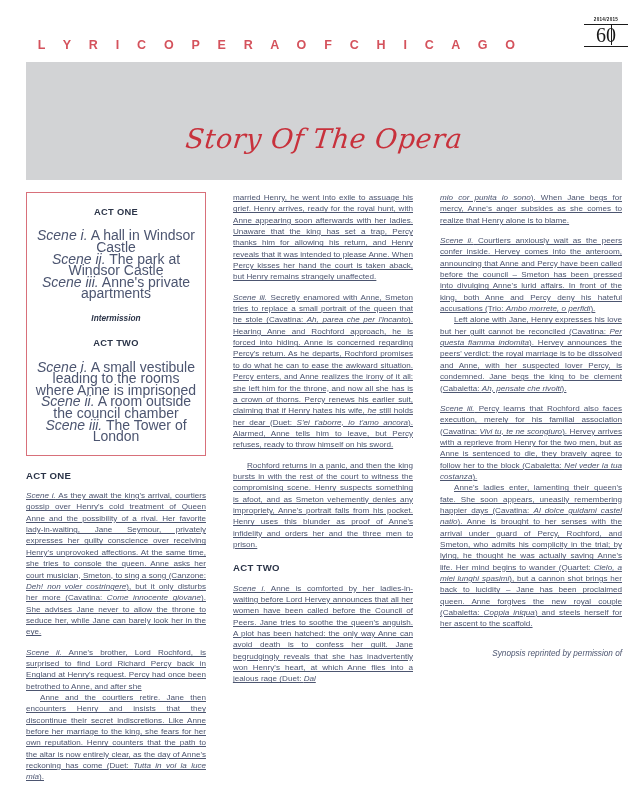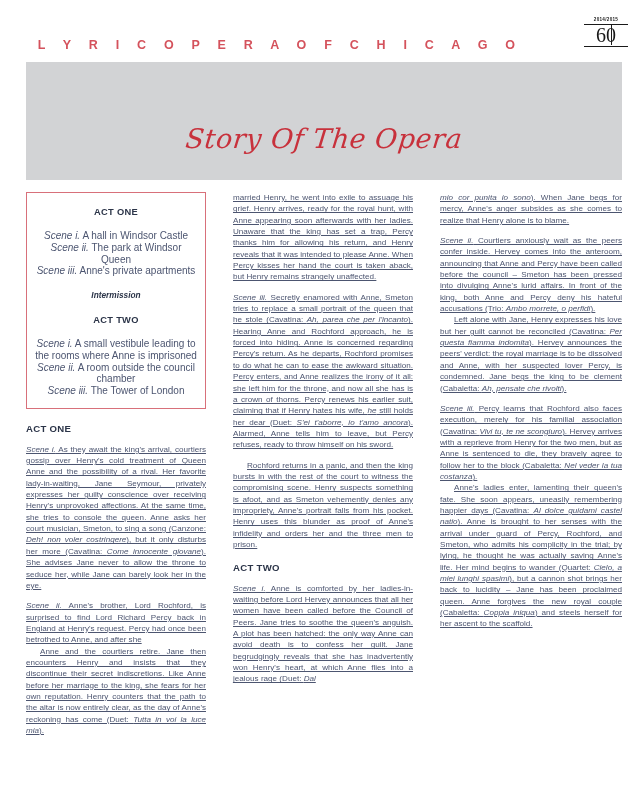--- a/index.html
+++ b/index.html
@@ -142,21 +142,21 @@
     font-weight: bold;
     font-size: 9.3px;
     letter-spacing: 0.3px;
     color: #2b3448;
     margin: 4px 0 12px 0;
   }
   .scene-box .act-heading.second {
     margin-top: 14px;
   }
   .scene-box .scene-line {
-    font-size: 10px;
+    font-size: 14px;
     line-height: 11.6px;
     color: #4c5570;
   }
   .scene-box .scene-label {
     font-style: italic;
   }
   .scene-box .intermission {
     font-style: italic;
     font-weight: bold;
     font-size: 8.3px;
@@ -217,21 +217,21 @@
   <div class="opera-subtitle">Story Of The Opera</div>
 </div>
 
 <div class="columns">
 
   <div class="column col-1">
 
     <div class="scene-box">
       <div class="act-heading">ACT ONE</div>
       <div class="scene-line"><span class="scene-label">Scene i.</span><span> A hall in Windsor Castle</span></div>
-      <div class="scene-line"><span class="scene-label">Scene ii.</span><span> The park at Windsor Queen</span></div>
+      <div class="scene-line"><span class="scene-label">Scene ii.</span><span> The park at Windsor Castle</span></div>
       <div class="scene-line"><span class="scene-label">Scene iii.</span><span> Anne's private apartments</span></div>
 
       <div class="intermission">Intermission</div>
 
       <div class="act-heading second">ACT TWO</div>
       <div class="scene-line"><span class="scene-label">Scene i.</span><span> A small vestibule leading to the rooms where Anne is imprisoned</span></div>
       <div class="scene-line"><span class="scene-label">Scene ii.</span><span> A room outside the council chamber</span></div>
       <div class="scene-line"><span class="scene-label">Scene iii.</span><span> The Tower of London</span></div>
     </div>
 
@@ -261,16 +261,17 @@
 
     <p class="para tight"><span class="scene-marker">Scene ii.</span><span> Courtiers anxiously wait as the peers confer inside. Hervey comes into the anteroom, announcing that Anne and Percy have been called before the council – Smeton has been pressed into divulging Anne's lurid affairs. In front of the king, both Anne and Percy deny his hateful accusations (Trio: </span><em>Ambo morrete, o perfidi</em><span>).</span></p>
 
     <p class="para cont"><span>Left alone with Jane, Henry expresses his love but her guilt cannot be reconciled (Cavatina: </span><em>Per questa fiamma indomita</em><span>). Hervey announces the peers' verdict: the royal marriage is to be dissolved and Anne, with her suspected lover Percy, is condemned. Jane begs the king to be clement (Cabaletta: </span><em>Ah, pensate che rivolti</em><span>).</span></p>
 
     <p class="para tight"><span class="scene-marker">Scene iii.</span><span> Percy learns that Rochford also faces execution, merely for his familial association (Cavatina: </span><em>Vivi tu, te ne scongiuro</em><span>). Hervey arrives with a reprieve from Henry for the two men, but as Anne is sentenced to die, they bravely agree to follow her to the block (Cabaletta: </span><em>Nel veder la tua costanza</em><span>).</span></p>
 
     <p class="para cont"><span>Anne's ladies enter, lamenting their queen's fate. She soon appears, uneasily remembering happier days (Cavatina: </span><em>Al dolce guidami castel natio</em><span>). Anne is brought to her senses with the arrival under guard of Percy, Rochford, and Smeton, who admits his complicity in the trial; by lying, he thought he was actually saving Anne's life. Her mind begins to wander (Quartet: </span><em>Cielo, a miei lunghi spasimi</em><span>), but a cannon shot brings her back to lucidity – Jane has been proclaimed queen. Anne forgives the new royal couple (Cabaletta: </span><em>Coppia iniqua</em><span>) and steels herself for her ascent to the scaffold.</span></p>
 
     <div class="credit">
+      <div>Synopsis reprinted by permission of</div>
     </div>
   </div>
 
 </div>
 
 </body></html>

